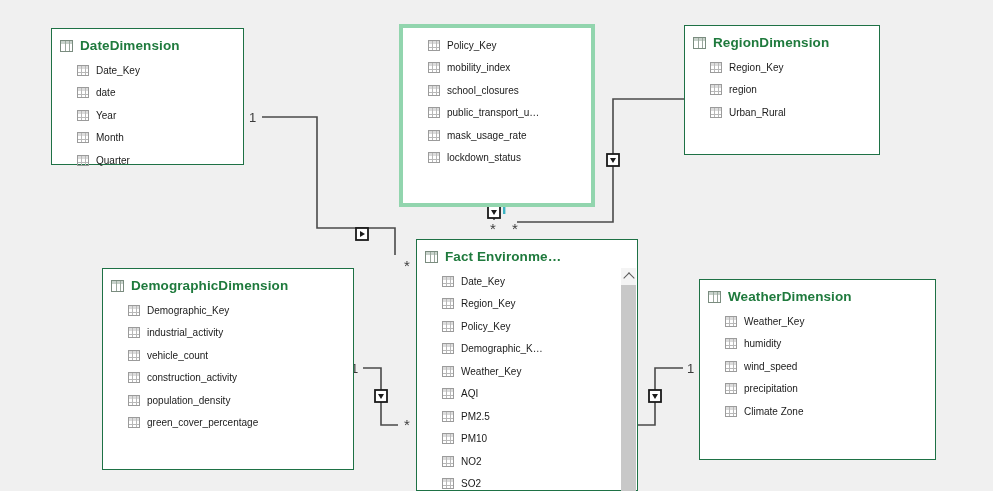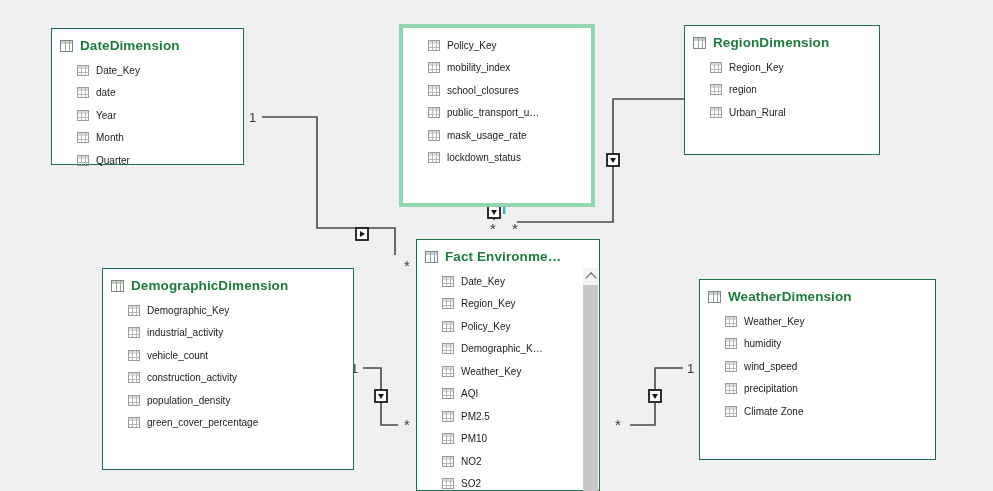--- a/index.html
+++ b/index.html
@@ -257,21 +257,21 @@
           <div class="field">
             <span class="ticon field-icon"></span>
             <span class="field-name">population_density</span>
           </div>
           <div class="field">
             <span class="ticon field-icon"></span>
             <span class="field-name">green_cover_percentage</span>
           </div>
         </div>
       </div>
-      <div class="tbl" style="left: 416px; top: 239px; width: 184px; height: 252px;">
+      <div class="tbl" style="left: 416px; top: 239px; width: 222px; height: 252px;">
         <div class="tbl-head">
           <span class="ticon"></span>
           <span class="tbl-title">Fact Environme…</span>
         </div>
         <div class="fields">
           <div class="field">
             <span class="ticon field-icon"></span>
             <span class="field-name">Date_Key</span>
           </div>
           <div class="field">

